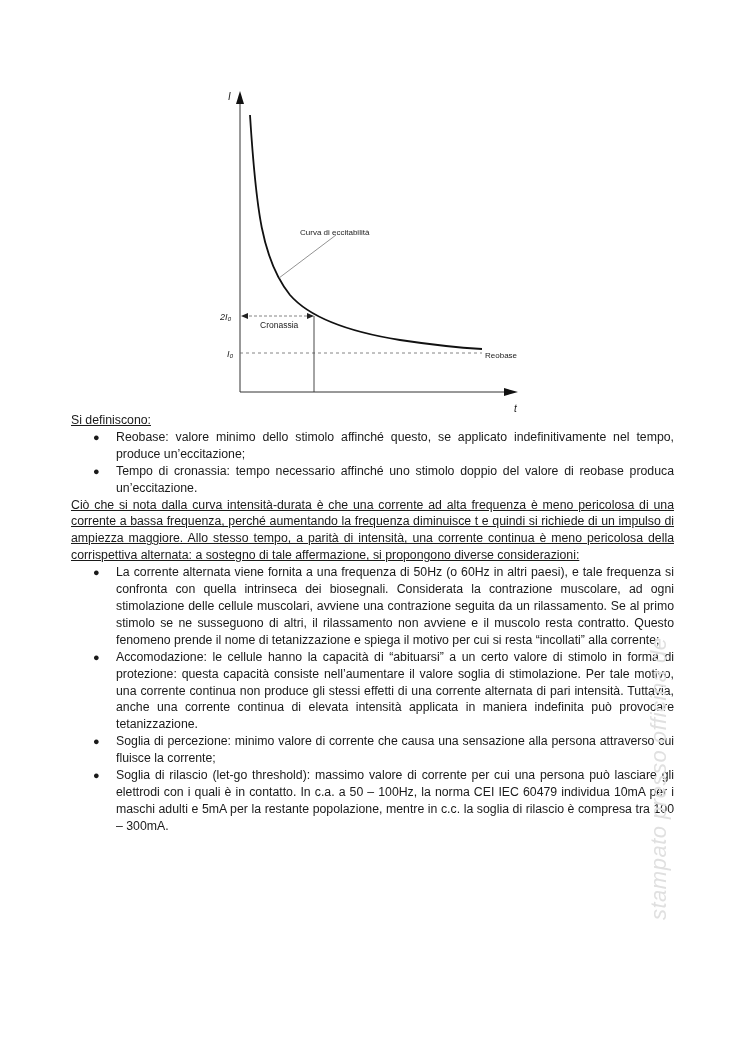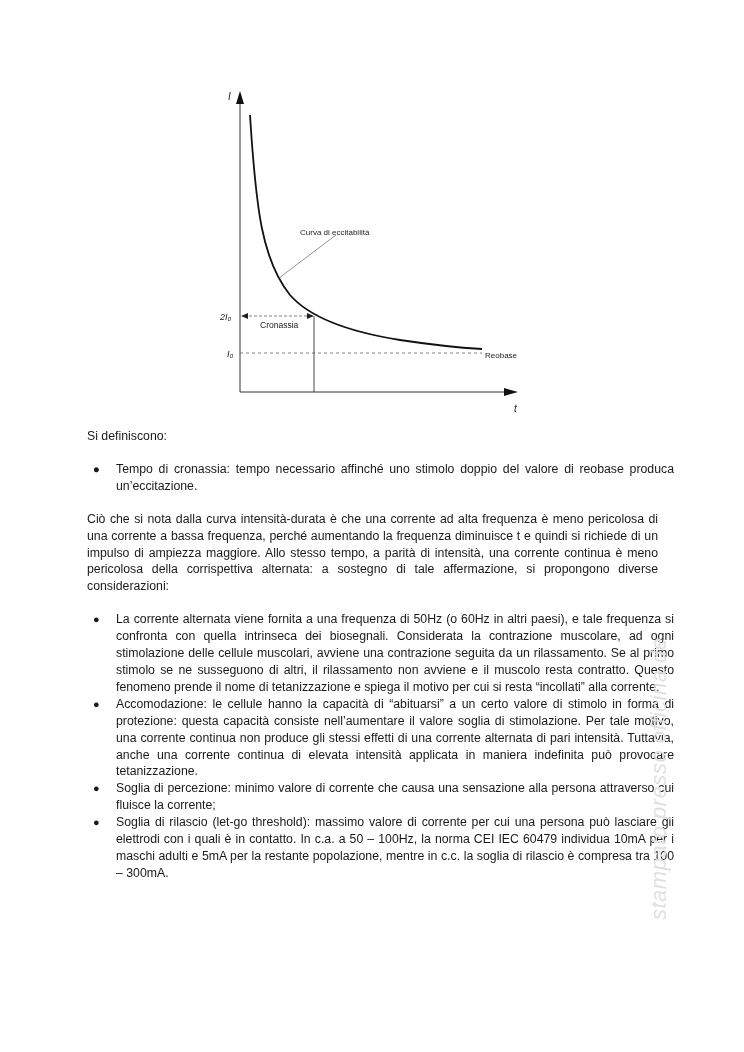--- a/index.html
+++ b/index.html
@@ -2,21 +2,21 @@
 <html><head>
 <meta charset="utf-8">
 <style>
   html, body { margin: 0; padding: 0; background: #ffffff; }
   body { width: 744px; height: 1052px; position: relative; overflow: hidden;
          font-family: "Liberation Sans", "DejaVu Sans", sans-serif; color: #1a1a1a; }
   .figure { position: absolute; left: 200px; top: 80px; width: 330px; height: 335px; }
   .figure svg { width: 330px; height: 335px; display: block; }
   .text { position: absolute; left: 71px; top: 412px; width: 603px;
           font-size: 12.3px; line-height: 16.9px; }
-  .p { margin: 16px; text-align: justify; }
+  .p { margin: 0; text-align: justify; text-decoration: underline; }
   ul { margin: 0; padding: 0; list-style: none; }
   li { position: relative; padding-left: 45px; text-align: justify; }
   li .bullet { position: absolute; left: 22px; top: 0; font-size: 11px; }
   .watermark { position: absolute; left: 646px; top: 920px; transform-origin: 0 0;
                transform: rotate(-90deg); font-size: 22px; font-style: italic;
                color: #e0e0e0; white-space: nowrap; letter-spacing: 0.5px; }
 </style>
 </head>
 <body>
 
@@ -47,21 +47,21 @@
     <text x="27" y="277" font-size="9" font-style="italic" fill="#222" font-family="Liberation Sans, sans-serif">I₀</text>
     <text x="100" y="155" font-size="8" fill="#222" font-family="Liberation Sans, sans-serif">Curva di eccitabilità</text>
     <text x="60" y="248" font-size="8.5" fill="#222" font-family="Liberation Sans, sans-serif">Cronassia</text>
     <text x="285" y="278" font-size="8" fill="#222" font-family="Liberation Sans, sans-serif">Reobase</text>
   </svg>
 </div>
 
 <div class="text">
   <p class="p">Si definiscono:</p>
   <ul>
-    <li><span class="bullet">●</span></li>
+    <li><span class="bullet">●</span><span>Reobase: valore minimo dello stimolo affinché questo, se applicato indefinitivamente nel tempo, produce un’eccitazione;</span></li>
     <li><span class="bullet">●</span><span>Tempo di cronassia: tempo necessario affinché uno stimolo doppio del valore di reobase produca un’eccitazione.</span></li>
   </ul>
   <p class="p">Ciò che si nota dalla curva intensità-durata è che una corrente ad alta frequenza è meno pericolosa di una corrente a bassa frequenza, perché aumentando la frequenza diminuisce t e quindi si richiede di un impulso di ampiezza maggiore. Allo stesso tempo, a parità di intensità, una corrente continua è meno pericolosa della corrispettiva alternata: a sostegno di tale affermazione, si propongono diverse considerazioni:</p>
   <ul>
     <li><span class="bullet">●</span><span>La corrente alternata viene fornita a una frequenza di 50Hz (o 60Hz in altri paesi), e tale frequenza si confronta con quella intrinseca dei biosegnali. Considerata la contrazione muscolare, ad ogni stimolazione delle cellule muscolari, avviene una contrazione seguita da un rilassamento. Se al primo stimolo se ne susseguono di altri, il rilassamento non avviene e il muscolo resta contratto. Questo fenomeno prende il nome di tetanizzazione e spiega il motivo per cui si resta “incollati” alla corrente;</span></li>
     <li><span class="bullet">●</span><span>Accomodazione: le cellule hanno la capacità di “abituarsi” a un certo valore di stimolo in forma di protezione: questa capacità consiste nell’aumentare il valore soglia di stimolazione. Per tale motivo, una corrente continua non produce gli stessi effetti di una corrente alternata di pari intensità. Tuttavia, anche una corrente continua di elevata intensità applicata in maniera indefinita può provocare tetanizzazione.</span></li>
   </ul>
   <ul>
     <li><span class="bullet">●</span><span>Soglia di percezione: minimo valore di corrente che causa una sensazione alla persona attraverso cui fluisce la corrente;</span></li>
     <li><span class="bullet">●</span><span>Soglia di rilascio (let-go threshold): massimo valore di corrente per cui una persona può lasciare gli elettrodi con i quali è in contatto. In c.a. a 50 – 100Hz, la norma CEI IEC 60479 individua 10mA per i maschi adulti e 5mA per la restante popolazione, mentre in c.c. la soglia di rilascio è compresa tra 100 – 300mA.</span></li>

